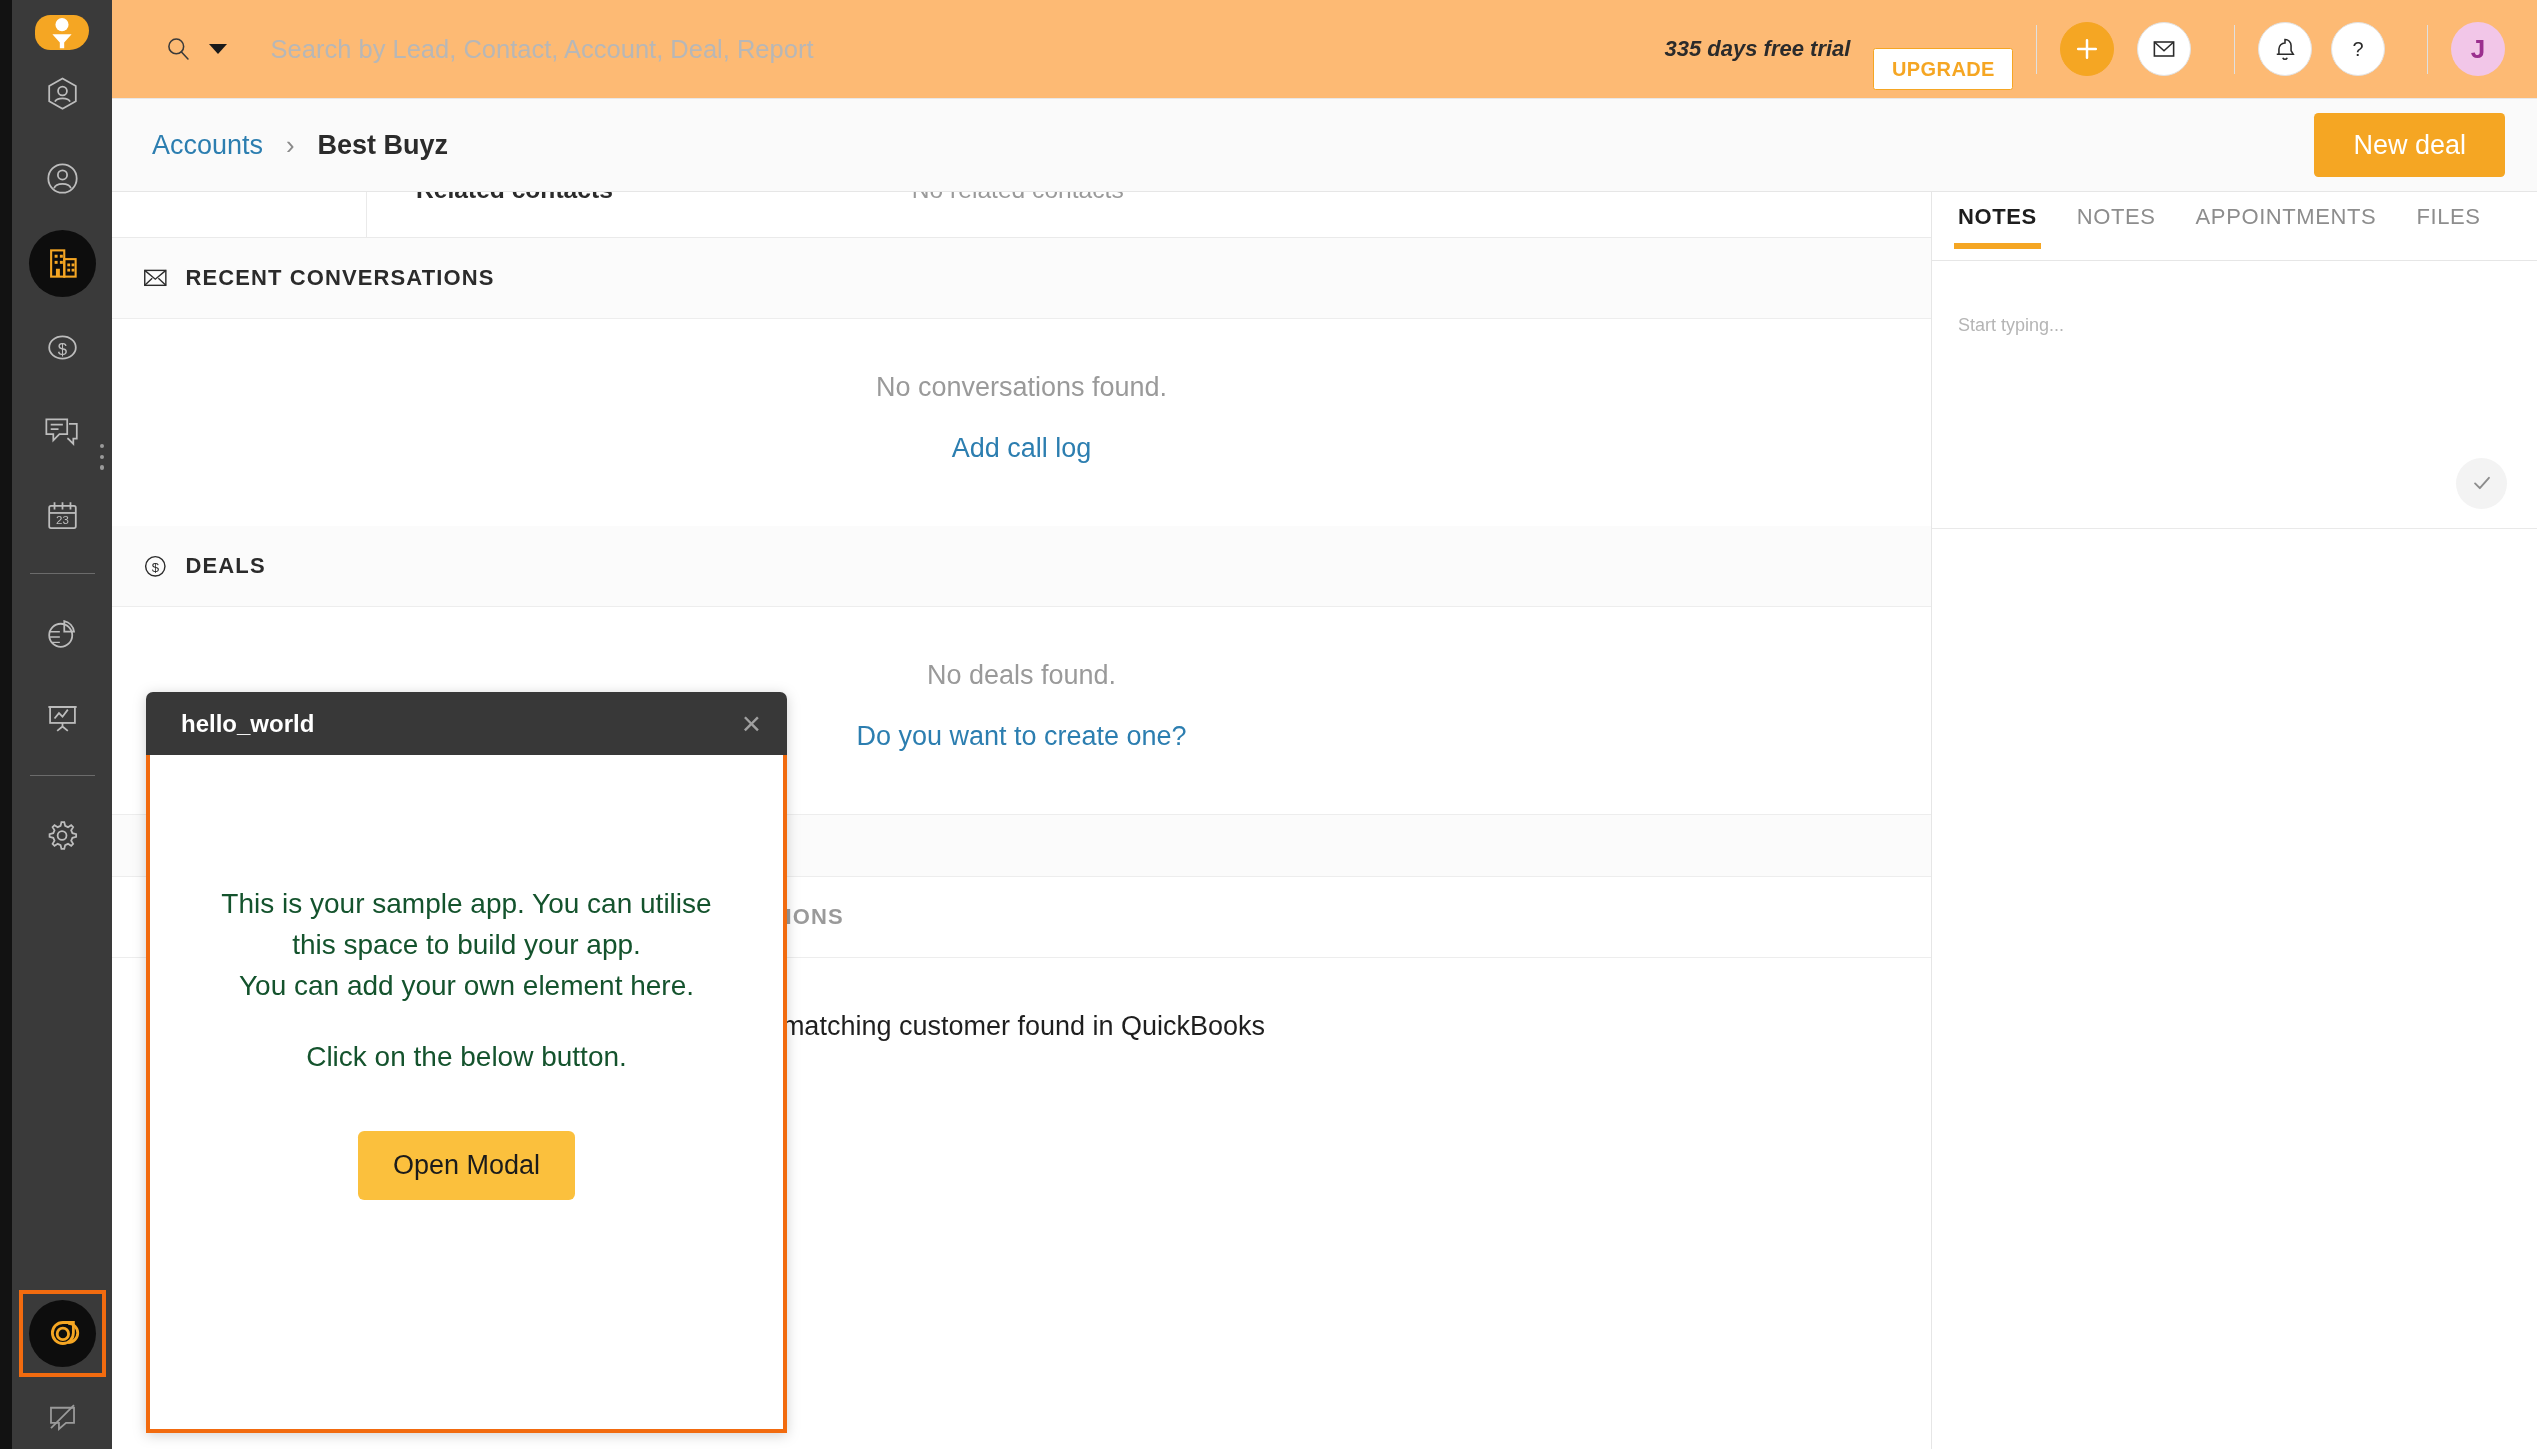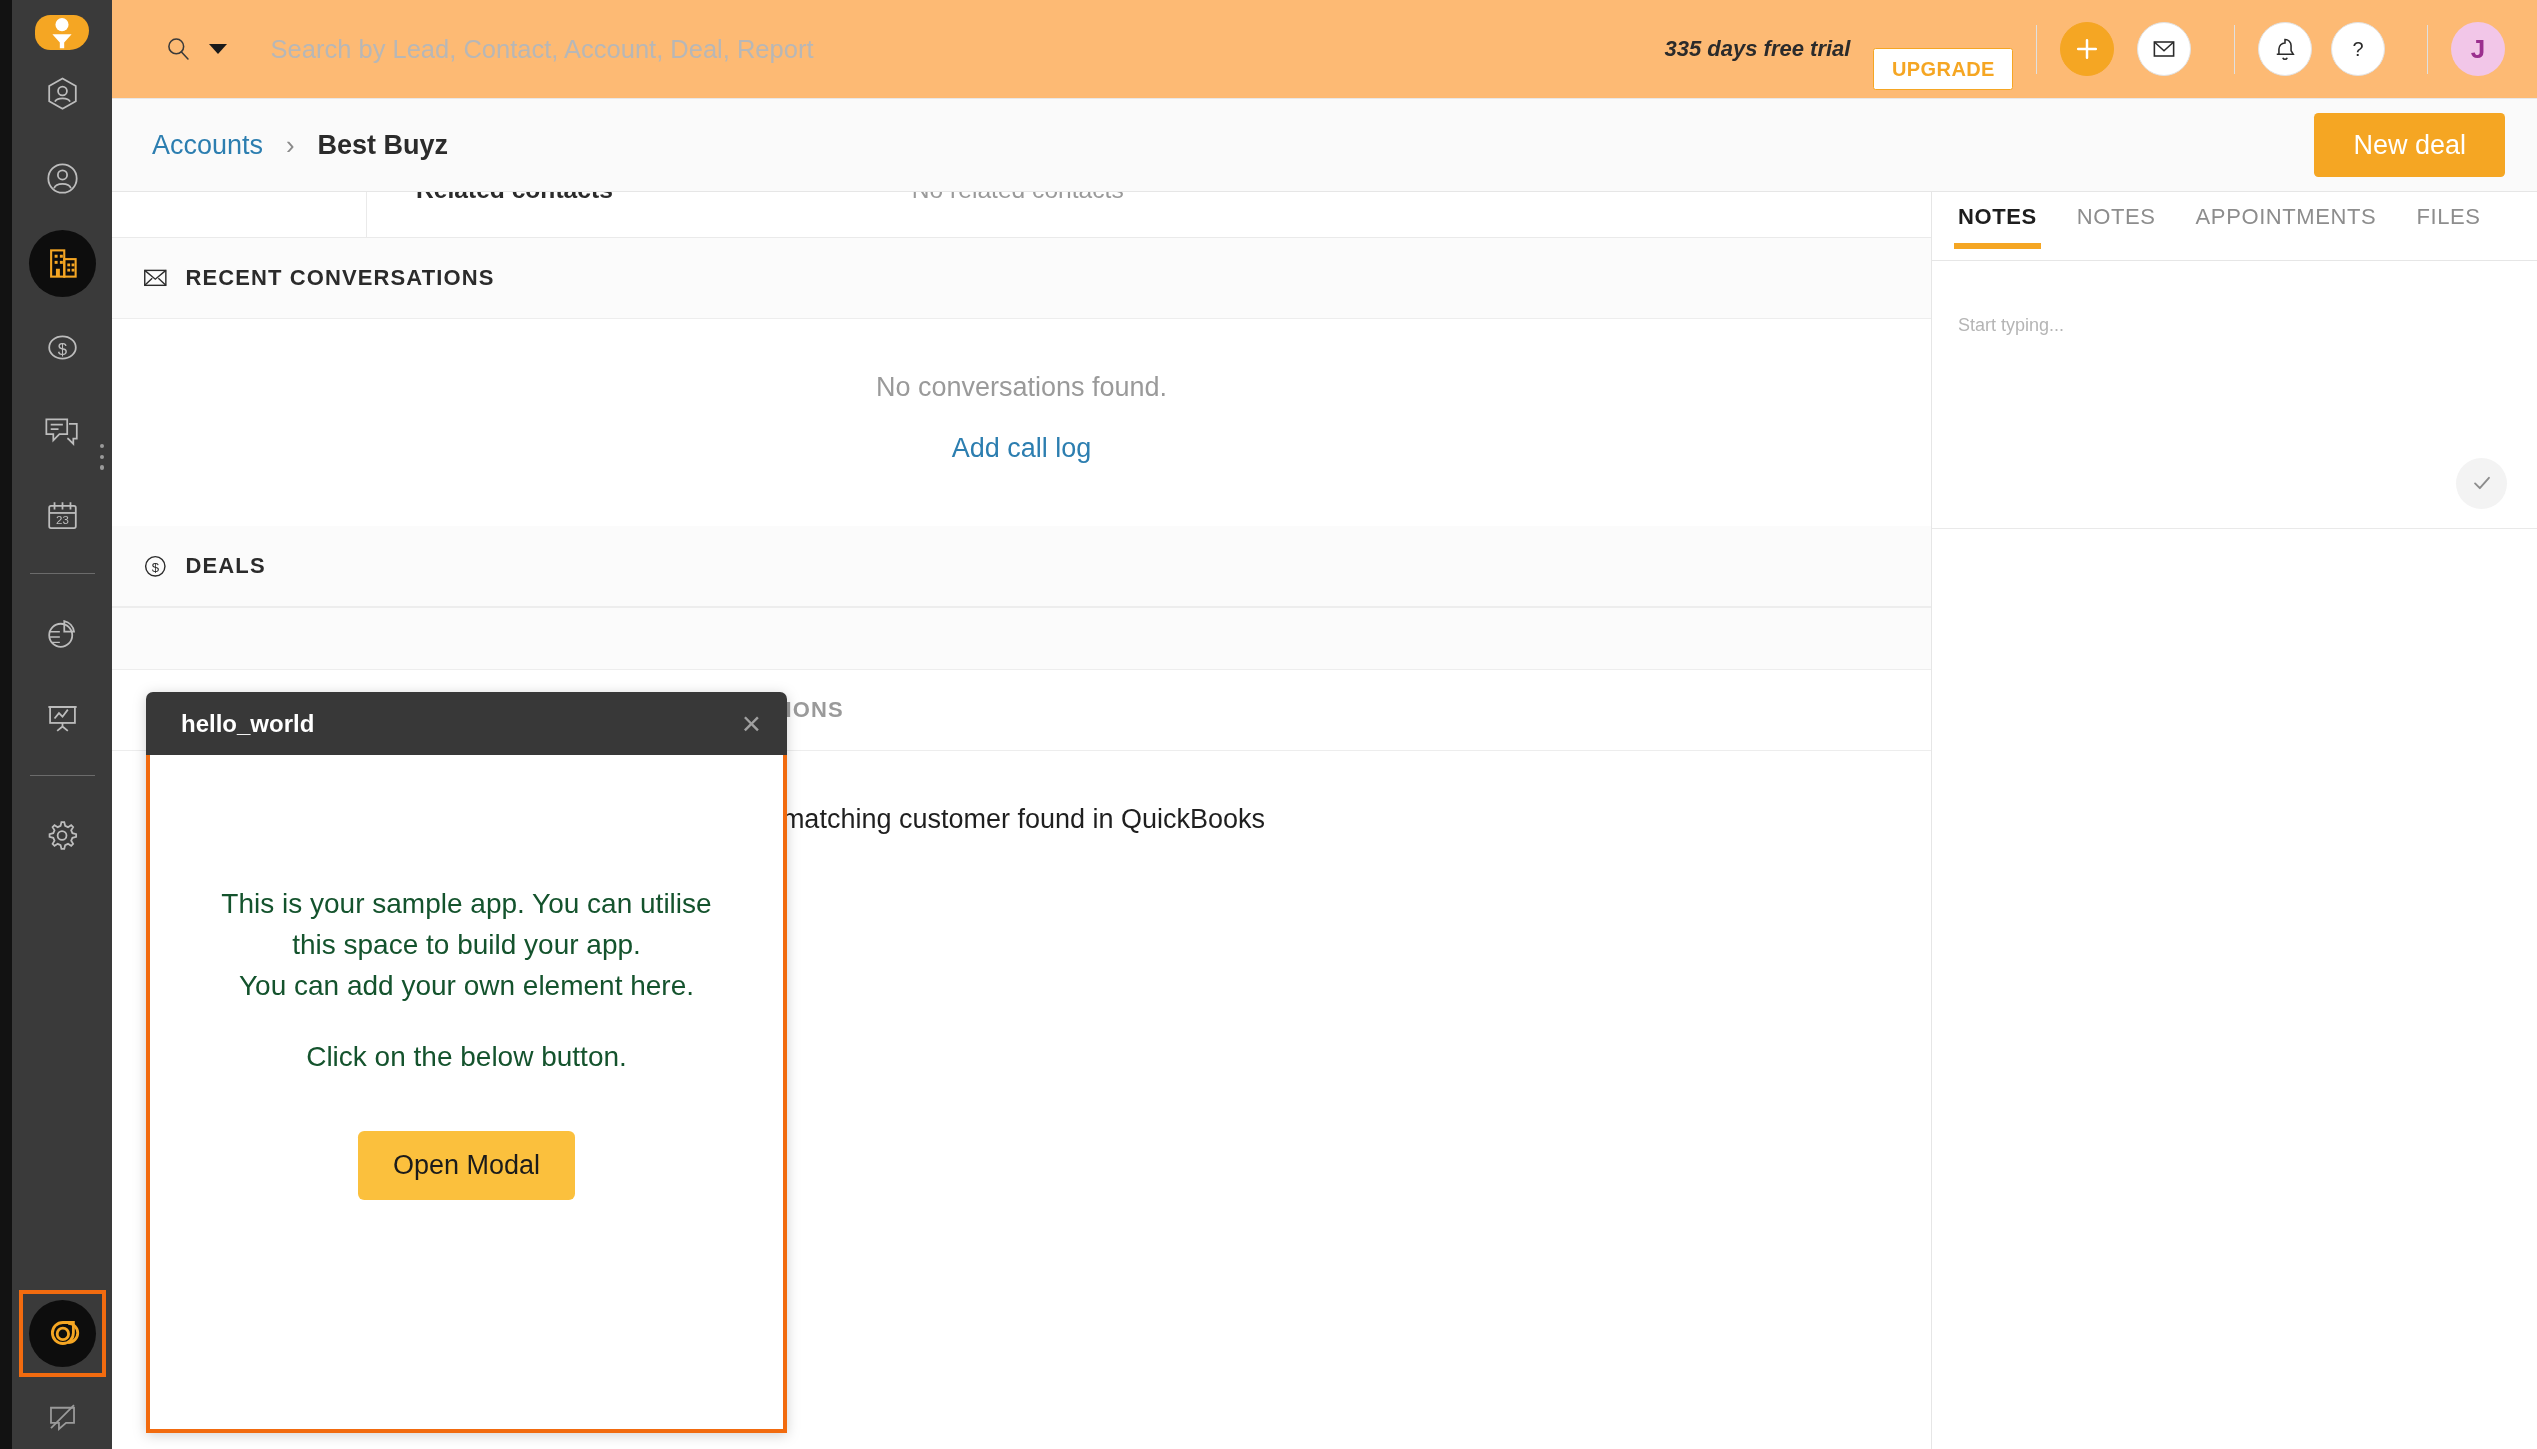--- a/index.html
+++ b/index.html
@@ -413,20 +413,24 @@
 
     <div class="sec-head">
       <span class="ico">
         <svg width="24.6" height="24.6" viewBox="0 0 28 28">
           <circle cx="14" cy="14" r="11" fill="none" stroke="#2b2b2b" stroke-width="1.6"></circle>
           <text x="14" y="20" font-size="15" fill="#2b2b2b" text-anchor="middle" font-family="Liberation Sans, sans-serif">$</text>
         </svg>
       </span>
       <span class="ttl">DEALS</span>
     </div>
+    <div class="empty-block">
+      <div class="empty-msg">No deals found.</div>
+      <a class="empty-link">Do you want to create one?</a>
+    </div>
 
     <div class="thin-row"></div>
 
     <div style="height:81px;display:flex;align-items:center;border-bottom:0.9px solid #ededed;">
       <span style="margin-left:659px;font-size:22px;font-weight:700;letter-spacing:1.1px;color:#9a9a9a;">TIONS</span>
     </div>
 
     <div class="qb-block">
       <div class="qb-msg">matching customer found in QuickBooks</div>
     </div>

